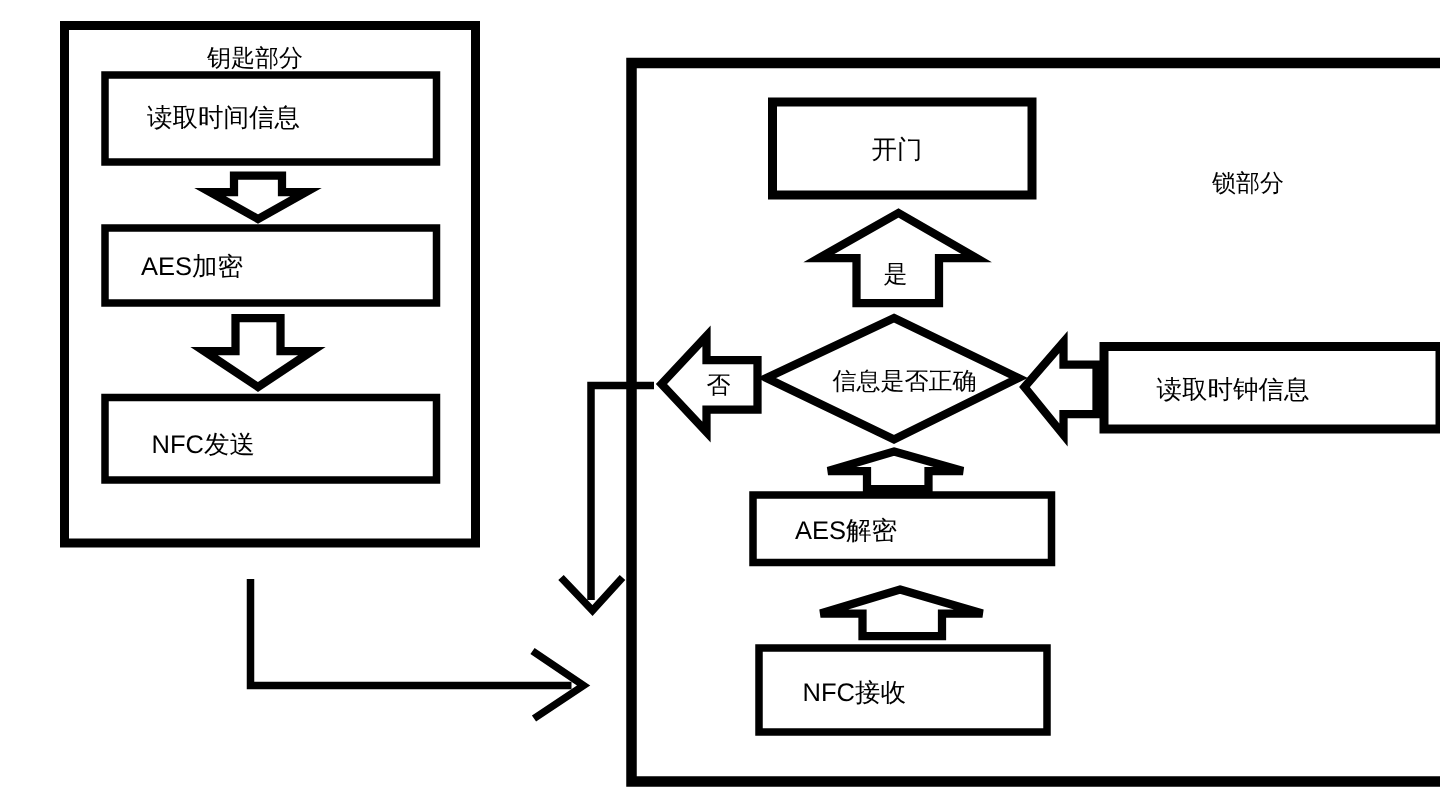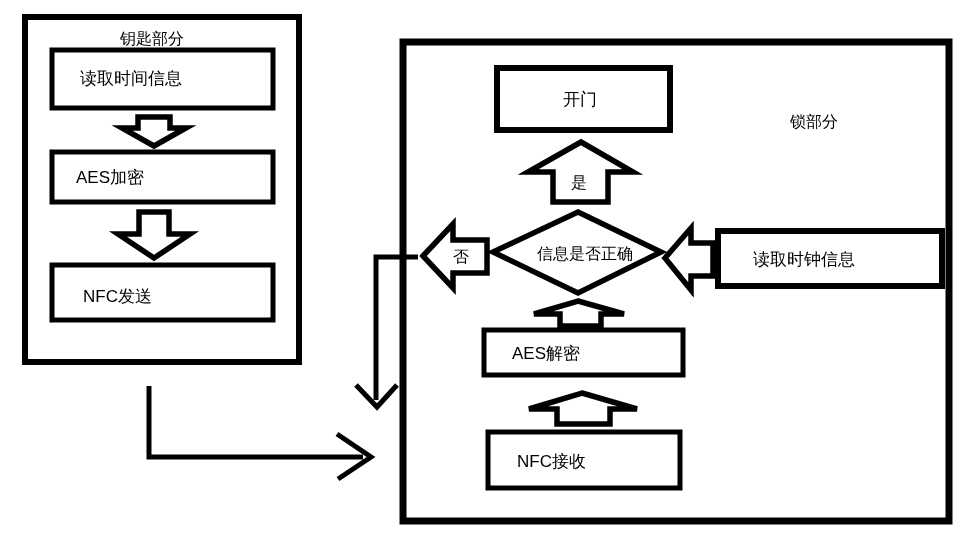--- a/index.html
+++ b/index.html
@@ -9,20 +9,21 @@
     height: 540px;
     background: #ffffff;
     overflow: hidden;
     font-family: "Liberation Sans", sans-serif;
   }
   .stage {
     position: relative;
     width: 848px;
     height: 540px;
     background: #ffffff;
+    margin-left: 18px;
   }
   svg { display: block; }
   .box      { fill: #ffffff; stroke: #000000; }
   .outerbox { fill: none;    stroke: #000000; }
   .blockarrow { fill: #ffffff; stroke: #000000; stroke-width: 5.5; stroke-linejoin: miter; }
   .wire     { fill: none; stroke: #000000; stroke-width: 5; stroke-linecap: butt; }
   .chev     { fill: none; stroke: #000000; stroke-width: 5; stroke-linecap: butt; stroke-linejoin: miter; }
   text { fill: #000000; font-family: "Liberation Sans", sans-serif; }
   .lbl   { font-size: 17px; }
   .title { font-size: 16px; }

